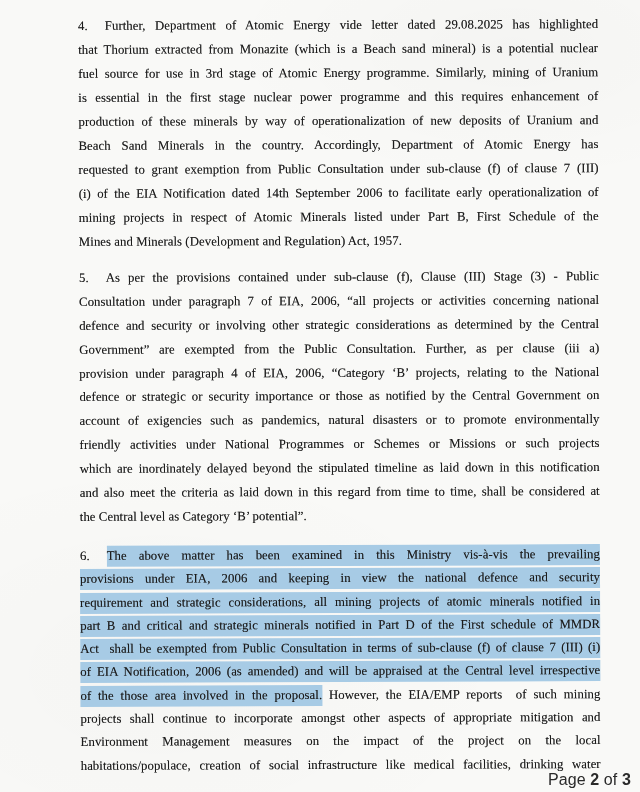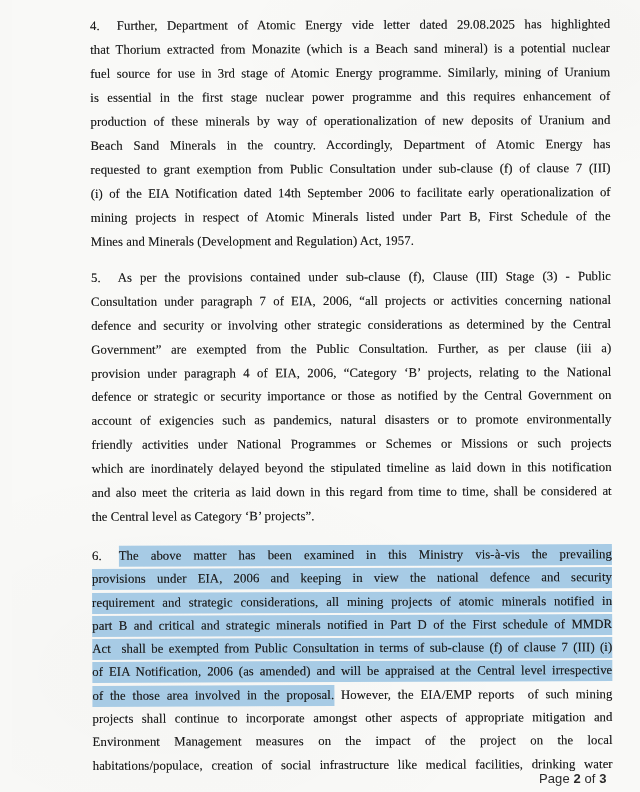--- a/index.html
+++ b/index.html
@@ -10,21 +10,20 @@
     color:#1b1b1b;
     overflow:hidden;
     position:relative;
   }
   .page{
     position:absolute;inset:0;
     background:
       radial-gradient(ellipse 420px 200px at 80% 6%, rgba(0,0,0,0.018), transparent 70%),
       radial-gradient(ellipse 520px 320px at 25% 85%, rgba(0,0,0,0.014), transparent 70%),
       #f9f9f7;
-    margin-left: 12px;
   }
   .textblock{
     position:absolute;
     left:78px; width:520px; top:0;
     transform:rotate(-0.2deg);
     transform-origin:50% 50%;
   }
   .para{position:absolute;left:0;width:520px;}
   .para0{top:13px;}
   .para1{top:266px;}
@@ -43,23 +42,23 @@
   .line.short{text-align-last:auto;}
   .pnum{display:inline;}
   .tab{display:inline-block;width:17px;height:1px;}
   .hl{
     background:#a7cbe5;
     padding:3px 0 4px;
   }
   .footer{
     position:absolute;
     top:771px;
-    left:527px;
+    left:548px;
     font-family:"Liberation Sans","DejaVu Sans",sans-serif;
-    font-size:13px;
+    font-size:16px;
     color:#2a2a2a;
     letter-spacing:0.1px;
     white-space:nowrap;
   }
   .footer .b{font-weight:bold;}
 </style>
 </head>
 <body>
 
 <div class="page">
@@ -80,21 +79,21 @@
         <div class="line"><span class="pnum">5.</span><span class="tab"></span><span class="txt">As per the provisions contained under sub-clause (f), Clause (III) Stage (3) - Public</span></div>
         <div class="line"><span class="txt">Consultation under paragraph 7 of EIA, 2006, “all projects or activities concerning national</span></div>
         <div class="line"><span class="txt">defence and security or involving other strategic considerations as determined by the Central</span></div>
         <div class="line"><span class="txt">Government” are exempted from the Public Consultation. Further, as per clause (iii a)</span></div>
         <div class="line"><span class="txt">provision under paragraph 4 of EIA, 2006, “Category ‘B’ projects, relating to the National</span></div>
         <div class="line"><span class="txt">defence or strategic or security importance or those as notified by the Central Government on</span></div>
         <div class="line"><span class="txt">account of exigencies such as pandemics, natural disasters or to promote environmentally</span></div>
         <div class="line"><span class="txt">friendly activities under National Programmes or Schemes or Missions or such projects</span></div>
         <div class="line"><span class="txt">which are inordinately delayed beyond the stipulated timeline as laid down in this notification</span></div>
         <div class="line"><span class="txt">and also meet the criteria as laid down in this regard from time to time, shall be considered at</span></div>
-        <div class="line short"><span class="txt">the Central level as Category ‘B’ projects”.</span></div>
+        <div class="line short"><span class="txt">the Central level as Category ‘B’ potential”.</span></div>
       </div>
       <div class="para para2">
         <div class="line"><span class="pnum">6.</span><span class="tab"></span><span class="hl">The above matter has been examined in this Ministry vis-à-vis the prevailing</span></div>
         <div class="line"><span class="hl">provisions under EIA, 2006 and keeping in view the national defence and security</span></div>
         <div class="line"><span class="hl">requirement and strategic considerations, all mining projects of atomic minerals notified in</span></div>
         <div class="line"><span class="hl">part B and critical and strategic minerals notified in Part D of the First schedule of MMDR</span></div>
         <div class="line"><span class="hl">Act&nbsp; shall be exempted from Public Consultation in terms of sub-clause (f) of clause 7 (III) (i)</span></div>
         <div class="line"><span class="hl">of EIA Notification, 2006 (as amended) and will be appraised at the Central level irrespective</span></div>
         <div class="line"><span class="hl">of the those area involved in the proposal.</span><span class="txt"> However, the EIA/EMP reports&nbsp; of such mining</span></div>
         <div class="line"><span class="txt">projects shall continue to incorporate amongst other aspects of appropriate mitigation and</span></div>

